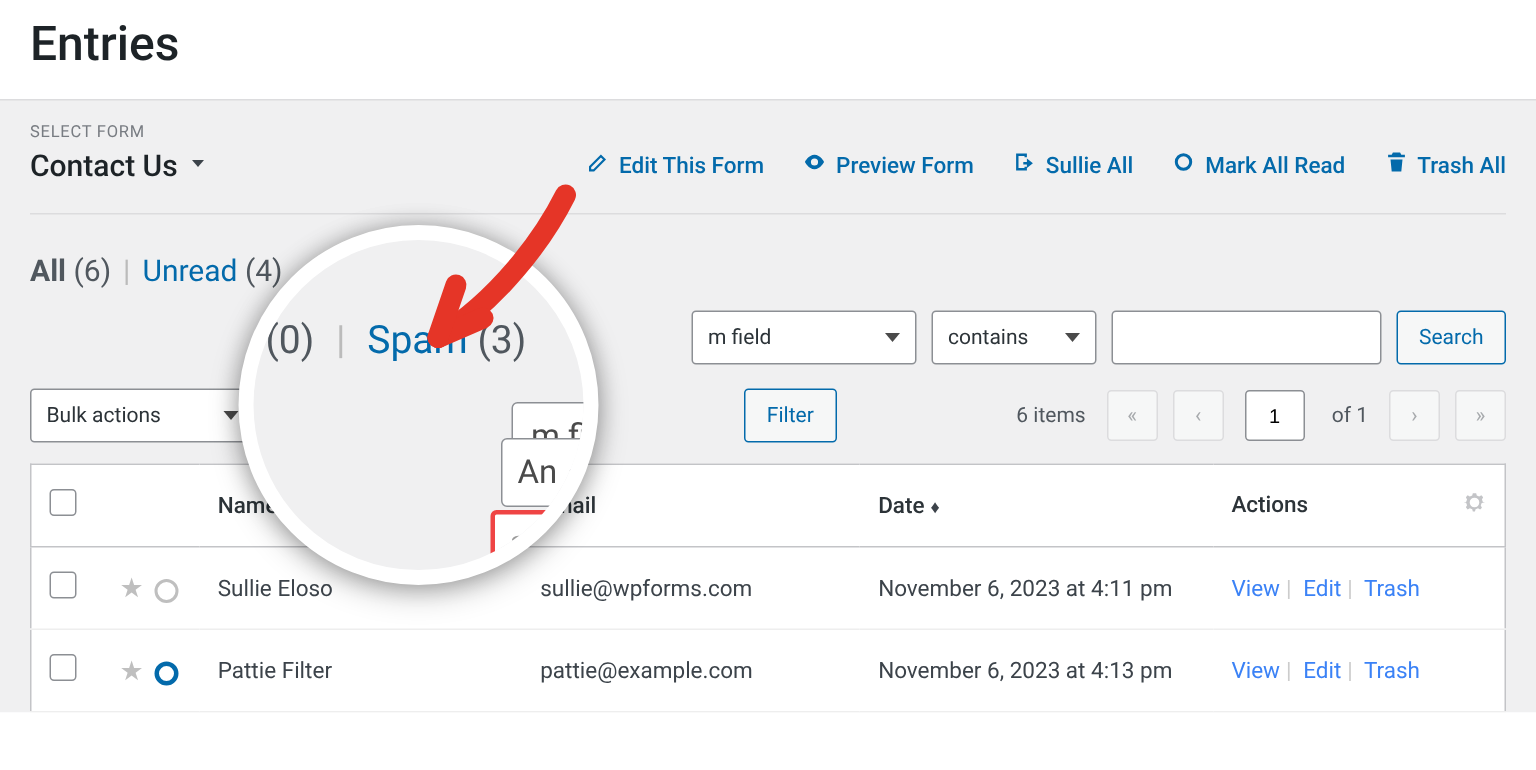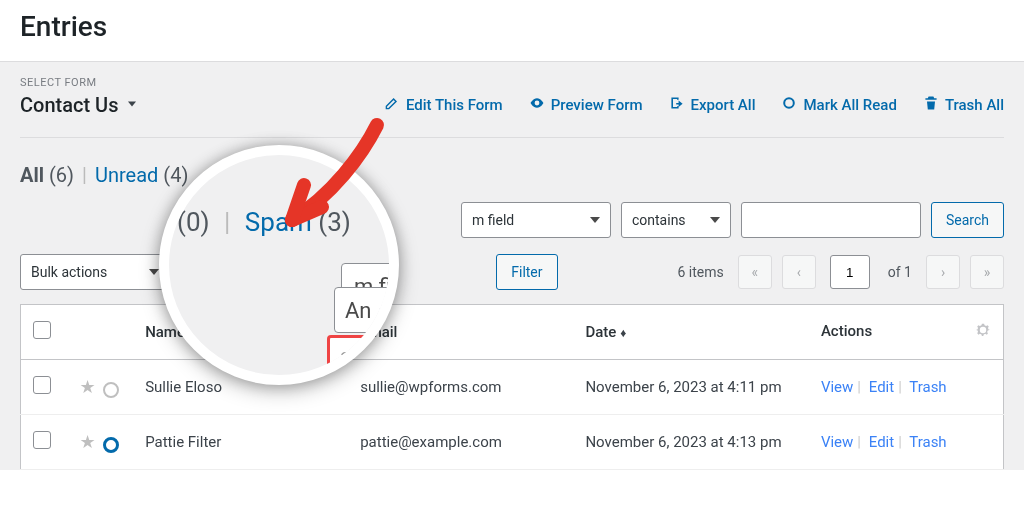--- a/index.html
+++ b/index.html
@@ -8,21 +8,21 @@
     font-size: 14px;
     color: #3c434a;
     background: #fff;
     width: 1024px;
     overflow: hidden;
   }
   .page {
     padding: 10px 20px 0 20px;
   }
   h1.page-title {
-    font-size: 28px;
+    font-size: 32px;
     font-weight: 500;
     color: #1d2327;
     margin-bottom: 18px;
   }
   .gray-panel {
     background: #f0f0f1;
     border-top: 1px solid #dcdcde;
     margin: 0 -20px;
     padding: 0 20px;
   }
@@ -303,21 +303,21 @@
         <a href="#">
           <span><svg class="ic" viewBox="0 0 20 20">
                 <path d="M10 4C5 4 2 10 2 10s3 6 8 6 8-6 8-6-3-6-8-6zm0 9a3 3 0 110-6 3 3 0 010 6z" fill="#036aab"></path>
               </svg></span>
           <span>Preview Form</span>
         </a>
         <a href="#">
           <span><svg class="ic" viewBox="0 0 20 20">
                 <path d="M3 3h9v3h-2V5H5v10h5v-1h2v3H3V3zm9 4l5 4-5 4v-3H9V10h3V7z" fill="#036aab"></path>
               </svg></span>
-          <span>Export All</span>
+          <span>Sullie All</span>
         </a>
         <a href="#">
           <span><svg class="ic" viewBox="0 0 20 20">
                 <circle cx="10" cy="10" r="6" fill="none" stroke="#036aab" stroke-width="2.5"></circle>
               </svg></span>
           <span>Mark All Read</span>
         </a>
         <a href="#">
           <span><svg class="ic" viewBox="0 0 20 20">
                 <path d="M7 2h6l1 2h3v2H3V4h3l1-2zM5 8h10l-1 10H6L5 8z" fill="#036aab"></path>

